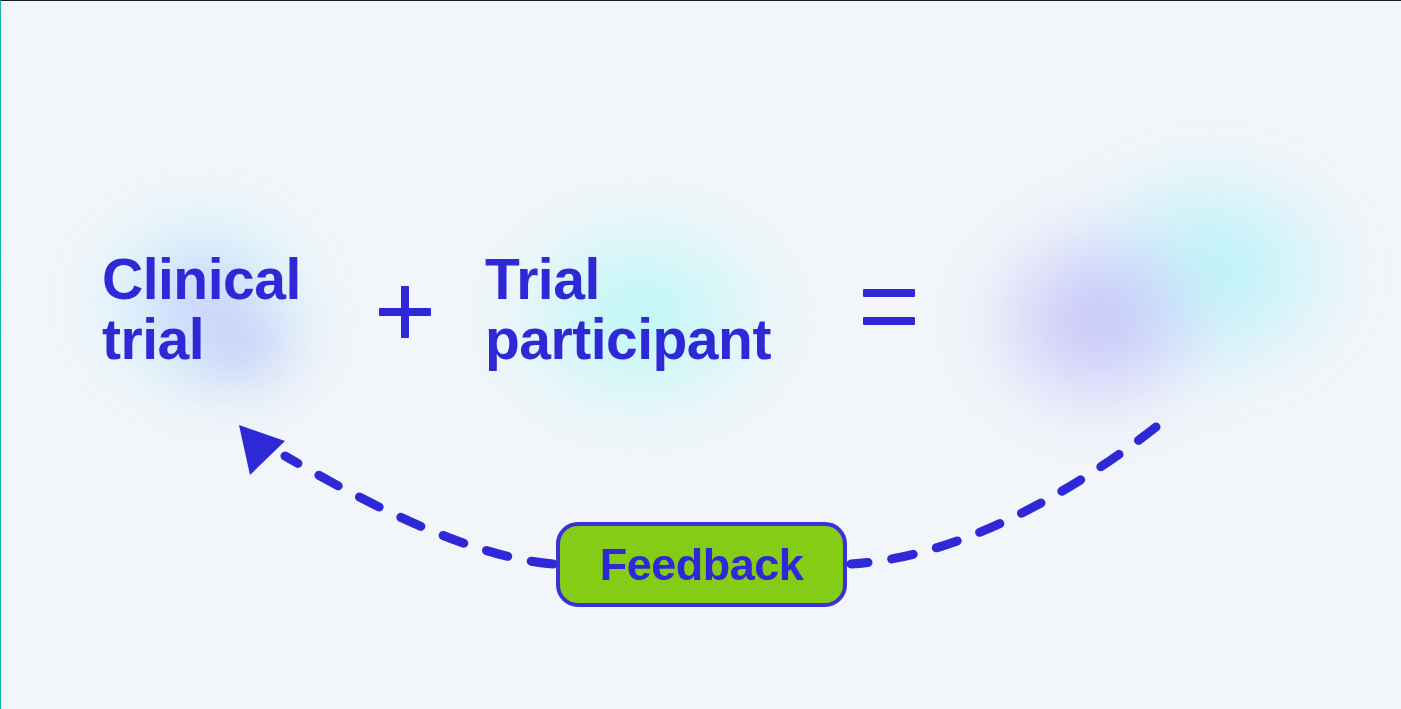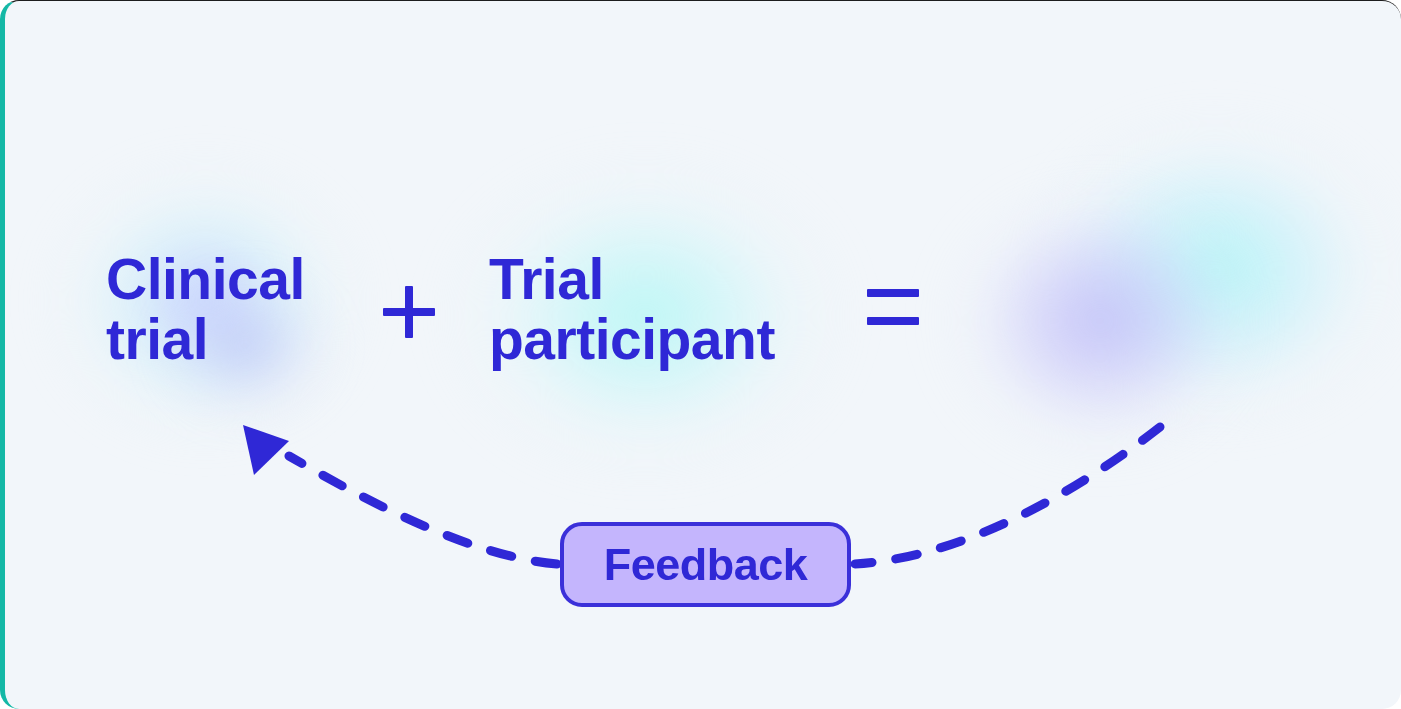--- a/index.html
+++ b/index.html
@@ -12,23 +12,22 @@
     font-family: "Liberation Sans", sans-serif;
   }
 
   #stage {
     position: relative;
     width: 1401px;
     height: 709px;
     overflow: hidden;
     background: #f2f6fa;
     box-sizing: border-box;
-    border-left: 5px solid #14b8a6;
+    border-left: 1px solid #14b8a6;
     border-top: 1px solid #1d1d1d;
-    border-radius: 19px;
   }
 
   
   .glow {
     position: absolute;
     border-radius: 50%;
     pointer-events: none;
   }
   .glow-left {
     left: 30px;  top: 150px;
@@ -122,21 +121,21 @@
     z-index: 2;
     pointer-events: none;
   }
 
   
   #feedback-box {
     position: absolute;
     left: 555px; top: 521px;
     width: 291px; height: 85px;
     box-sizing: border-box;
-    background: #c4b5fd;
+    background: #84cc16;
     border: 4px solid #3b30d9;
     border-radius: 22px;
     display: flex;
     align-items: center;
     justify-content: center;
     z-index: 4;
   }
   #feedback-label {
     color: #2f28d6;
     font-family: "Liberation Sans", sans-serif;

